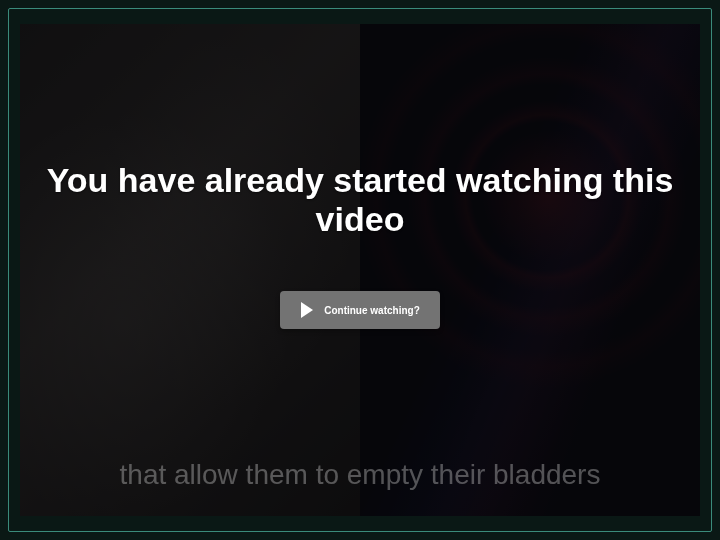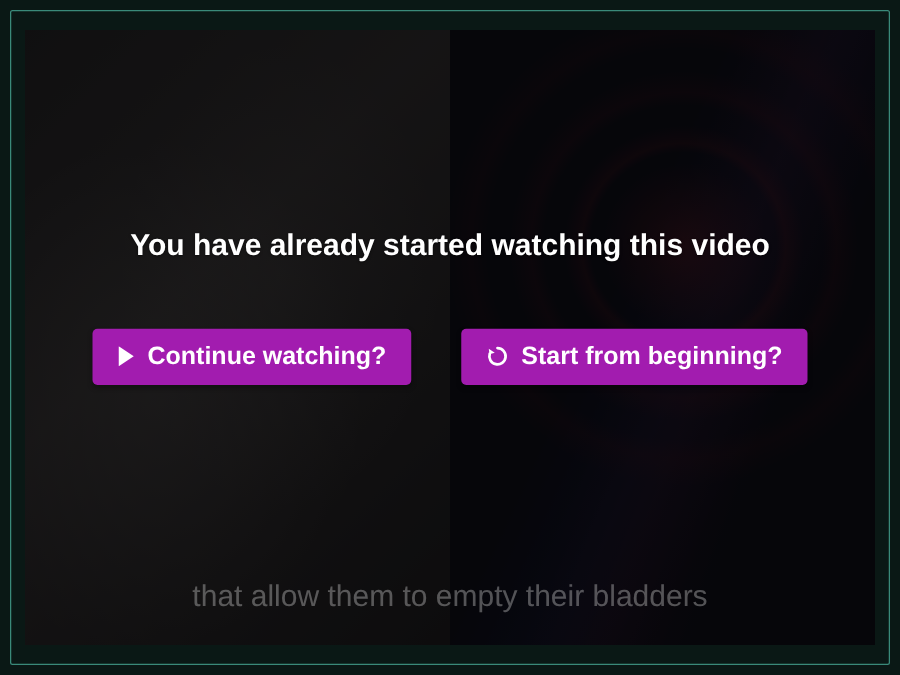--- a/index.html
+++ b/index.html
@@ -89,39 +89,39 @@
     
     .dialog-content {
       display: flex;
       flex-direction: column;
       align-items: center;
       margin-top: -50px;
     }
     
     .heading {
       color: #ffffff;
-      font-size: 24px;
+      font-size: 34px;
       font-weight: bold;
       text-align: center;
       margin-bottom: 52px;
       text-shadow: 0 1px 2px rgba(0,0,0,0.5);
     }
     
     .button-row {
       display: flex;
       gap: 40px;
     }
     
     .action-button {
-      background: #a21caf;
+      background: #737373;
       color: #ffffff;
       border: none;
       border-radius: 4px;
       padding: 11px 20px;
-      font-size: 20px;
+      font-size: 10px;
       font-weight: 600;
       cursor: pointer;
       display: flex;
       align-items: center;
       gap: 10px;
       box-shadow: 0 2px 4px rgba(0,0,0,0.3);
     }
     
     .icon-wrapper {
       display: inline-flex;
@@ -129,21 +129,21 @@
       justify-content: center;
     }
     
     .caption {
       position: absolute;
       bottom: 22px;
       left: 0;
       right: 0;
       text-align: center;
       color: rgba(200,200,200,0.4);
-      font-size: 24px;
+      font-size: 28px;
       line-height: 1.35;
       padding: 0 40px;
     }
   </style>
 </head>
 <body>
 
 <div class="outer-border"></div>
 
 <div class="video-container">
@@ -163,29 +163,20 @@
 
         <button class="action-button">
           <span class="icon-wrapper">
             <svg width="14" height="16" viewBox="0 0 14 16">
               <path d="M 1 0 L 13 8 L 1 16 Z" fill="#ffffff"></path>
             </svg>
           </span>
           <span>Continue watching?</span>
         </button>
 
-        <button class="action-button">
-          <span class="icon-wrapper">
-            <svg width="18" height="18" viewBox="0 0 18 18">
-              <path d="M 9 2.5 A 6.5 6.5 0 1 1 2.8 7" stroke="#ffffff" stroke-width="2.2" fill="none" stroke-linecap="round"></path>
-              <path d="M 2 3 L 2.6 7.3 L 6.8 6.2" fill="#ffffff"></path>
-            </svg>
-          </span>
-          <span>Start from beginning?</span>
-        </button>
 
       </div>
     </div>
 
     <div class="caption">
       <div>that allow them to empty their bladders</div>
     </div>
 
   </div>
 </div>

